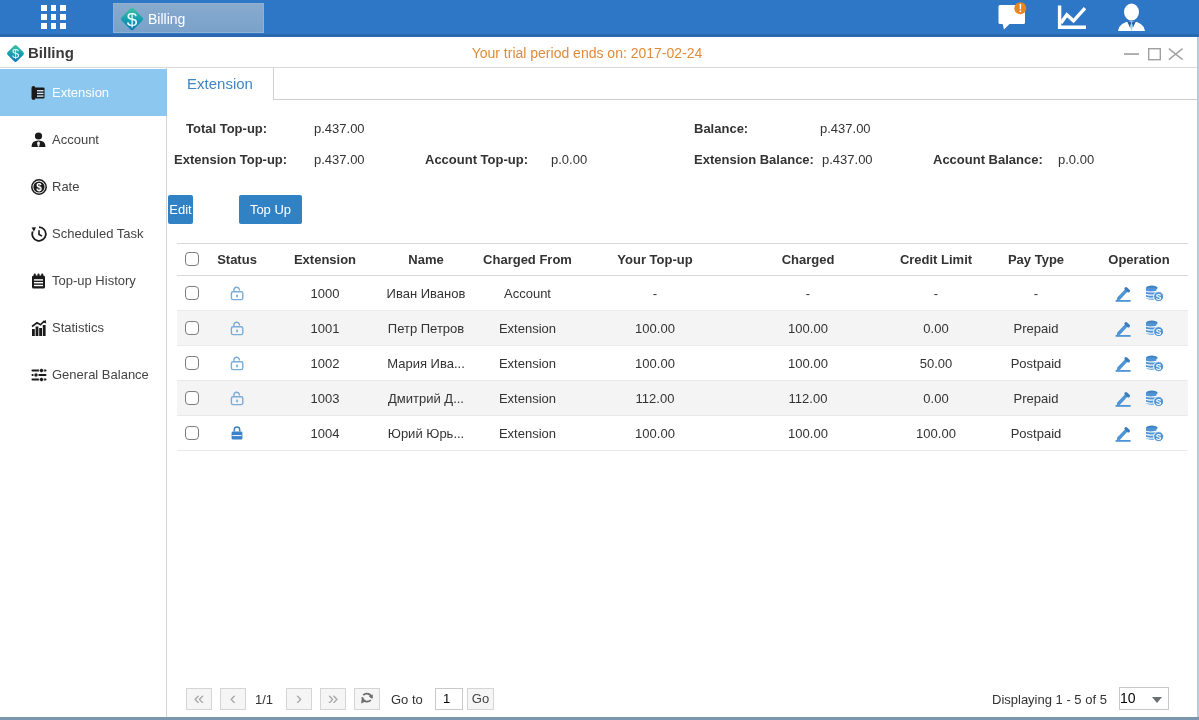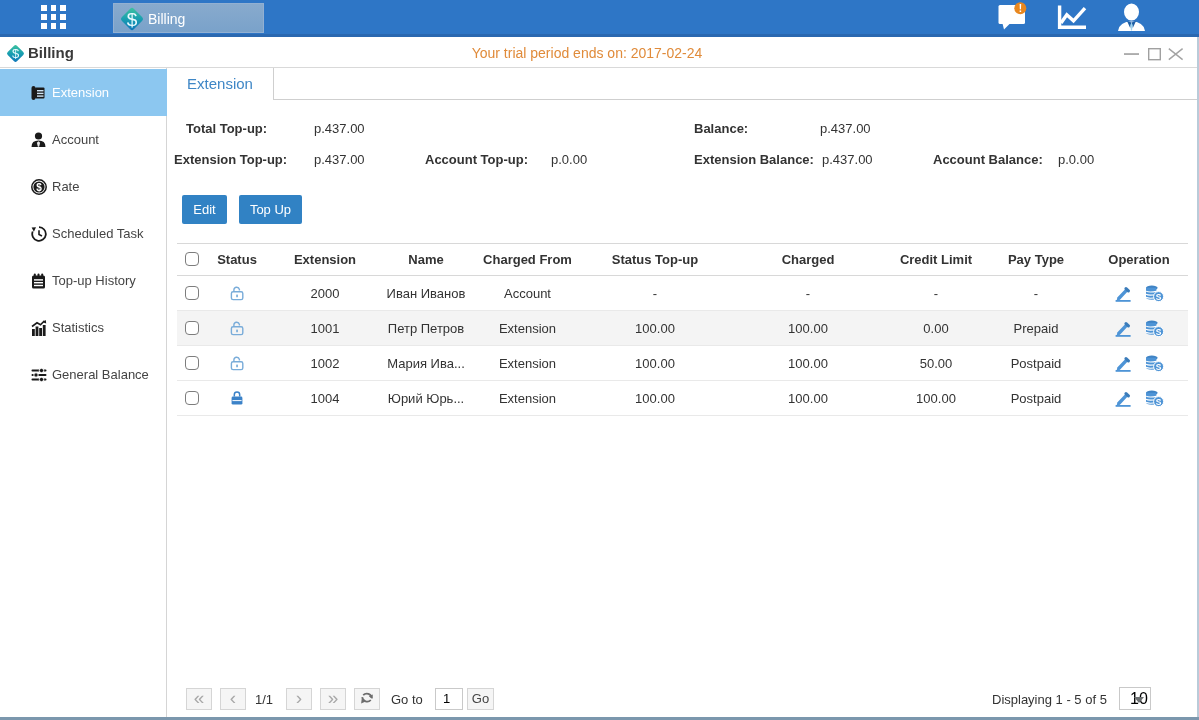--- a/index.html
+++ b/index.html
@@ -223,21 +223,21 @@
 
   <div class="abs lab" style="left:174px;top:152px">Extension Top-up:</div>
   <div class="abs val" style="left:314px;top:152px">p.437.00</div>
   <div class="abs lab" style="left:425px;top:152px">Account Top-up:</div>
   <div class="abs val" style="left:551px;top:152px">p.0.00</div>
   <div class="abs lab" style="left:694px;top:152px">Extension Balance:</div>
   <div class="abs val" style="left:822px;top:152px">p.437.00</div>
   <div class="abs lab" style="left:933px;top:152px">Account Balance:</div>
   <div class="abs val" style="left:1058px;top:152px">p.0.00</div>
 
-  <div class="btn" style="left:182px;top:195px;width:45px">Edit</div>
+  <div class="btn" style="left:168px;top:195px;width:25px">Edit</div>
   <div class="btn" style="left:239px;top:195px;width:63px">Top Up</div>
 
   <table class="abs" id="tbl">
     <colgroup>
       <col style="width:33px">
         <col style="width:54px">
         <col style="width:122px">
         <col style="width:80px">
       <col style="width:123px">
         <col style="width:132px">
@@ -246,32 +246,32 @@
       <col style="width:118px">
         <col style="width:93px">
     </colgroup>
     <tbody>
         <tr>
       <th style="text-align:left;padding-left:8px"><span class="cb"></span></th>
       <th>Status</th>
           <th>Extension</th>
           <th>Name</th>
           <th>Charged From</th>
-          <th>Status Top-up</th>
+          <th>Your Top-up</th>
       <th>Charged</th>
           <th>Credit Limit</th>
           <th>Pay Type</th>
           <th style="padding-right:5px">Operation</th>
     </tr>
     <tr>
       <td style="text-align:left;padding-left:8px"><span class="cb"></span></td>
       <td><svg width="16" height="16" style="vertical-align:middle">
               <use href="#s-lockopen"></use>
             </svg></td>
-          <td>2000</td>
+          <td>1000</td>
           <td>Иван Иванов</td>
           <td>Account</td>
       <td>-</td>
           <td>-</td>
           <td>-</td>
           <td>-</td>
           <td style="padding-right:5px"><svg width="18" height="17" style="vertical-align:middle">
               <use href="#s-pencil"></use>
             </svg><svg width="19" height="17" style="vertical-align:middle;margin-left:13px">
               <use href="#s-coins"></use>
@@ -300,20 +300,38 @@
       <td><svg width="16" height="16" style="vertical-align:middle">
               <use href="#s-lockopen"></use>
             </svg></td>
           <td>1002</td>
           <td>Мария Ива...</td>
           <td>Extension</td>
       <td>100.00</td>
           <td>100.00</td>
           <td>50.00</td>
           <td>Postpaid</td>
+          <td style="padding-right:5px"><svg width="18" height="17" style="vertical-align:middle">
+              <use href="#s-pencil"></use>
+            </svg><svg width="19" height="17" style="vertical-align:middle;margin-left:13px">
+              <use href="#s-coins"></use>
+            </svg></td>
+    </tr>
+    <tr class="alt">
+      <td style="text-align:left;padding-left:8px"><span class="cb"></span></td>
+      <td><svg width="16" height="16" style="vertical-align:middle">
+              <use href="#s-lockopen"></use>
+            </svg></td>
+          <td>1003</td>
+          <td>Дмитрий Д...</td>
+          <td>Extension</td>
+      <td>112.00</td>
+          <td>112.00</td>
+          <td>0.00</td>
+          <td>Prepaid</td>
           <td style="padding-right:5px"><svg width="18" height="17" style="vertical-align:middle">
               <use href="#s-pencil"></use>
             </svg><svg width="19" height="17" style="vertical-align:middle;margin-left:13px">
               <use href="#s-coins"></use>
             </svg></td>
     </tr>
     <tr>
       <td style="text-align:left;padding-left:8px"><span class="cb"></span></td>
       <td><svg width="16" height="16" style="vertical-align:middle">
               <use href="#s-lockclosed"></use>
@@ -342,17 +360,17 @@
   <div class="pgbtn" style="left:354px;width:26px"><svg width="14" height="14" viewBox="0 0 14 14" style="margin-top:3px">
     <path d="M3.2 3.2 A5 5 0 0 1 11.8 6.0" fill="none" stroke="#6d6d6d" stroke-width="1.8"></path>
     <path d="M10.8 8 A5 5 0 0 1 2.2 5.2" fill="none" stroke="#6d6d6d" stroke-width="1.8"></path>
     <path d="M12.9 2.5 L12.3 7.0 L8.8 4.2 Z" fill="#6d6d6d"></path>
     <path d="M1.1 11.5 L1.7 7.0 L5.2 9.8 Z" fill="#6d6d6d"></path>
   </svg></div>
   <div class="abs val" style="left:391px;top:692px">Go to</div>
   <div class="abs" style="left:435px;top:688px;width:28px;height:22px;border:1px solid #c9c9c9;background:#fff;font-size:13px;line-height:20px;padding-left:7px">1</div>
   <div class="pgbtn" style="left:467px;width:27px;color:#444;font-size:13px;line-height:20px">Go</div>
   <div class="abs val" style="left:992px;top:692px">Displaying 1 - 5 of 5</div>
-  <div class="abs" style="left:1119px;top:687px;width:32px;height:23px;border:1px solid #c9c9c9;background:#fff;font-size:16px;line-height:21px;padding-left:10px">10<span style="position:absolute;right:6px;top:9px;width:0;height:0;border-left:5.5px solid transparent;border-right:5.5px solid transparent;border-top:6px solid #6b6f71"></span></div>
+  <div class="abs" style="left:1119px;top:687px;width:50px;height:23px;border:1px solid #c9c9c9;background:#fff;font-size:14px;line-height:21px;padding-left:0">10<span style="position:absolute;right:6px;top:9px;width:0;height:0;border-left:5.5px solid transparent;border-right:5.5px solid transparent;border-top:6px solid #6b6f71"></span></div>
 
   <div class="abs" id="right-strip"></div>
   <div class="abs" id="bottom-strip"></div>
 </div>
 
 </body></html>

